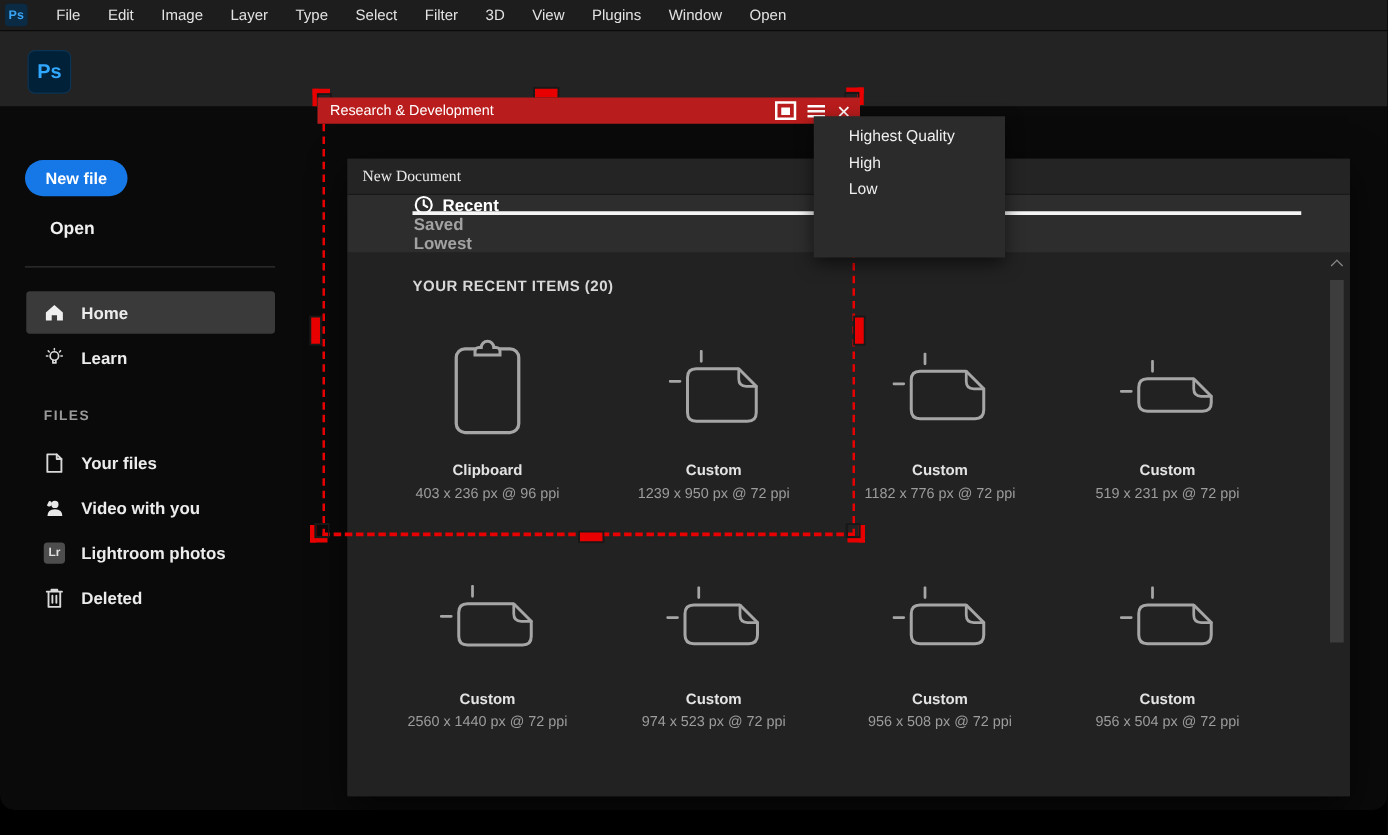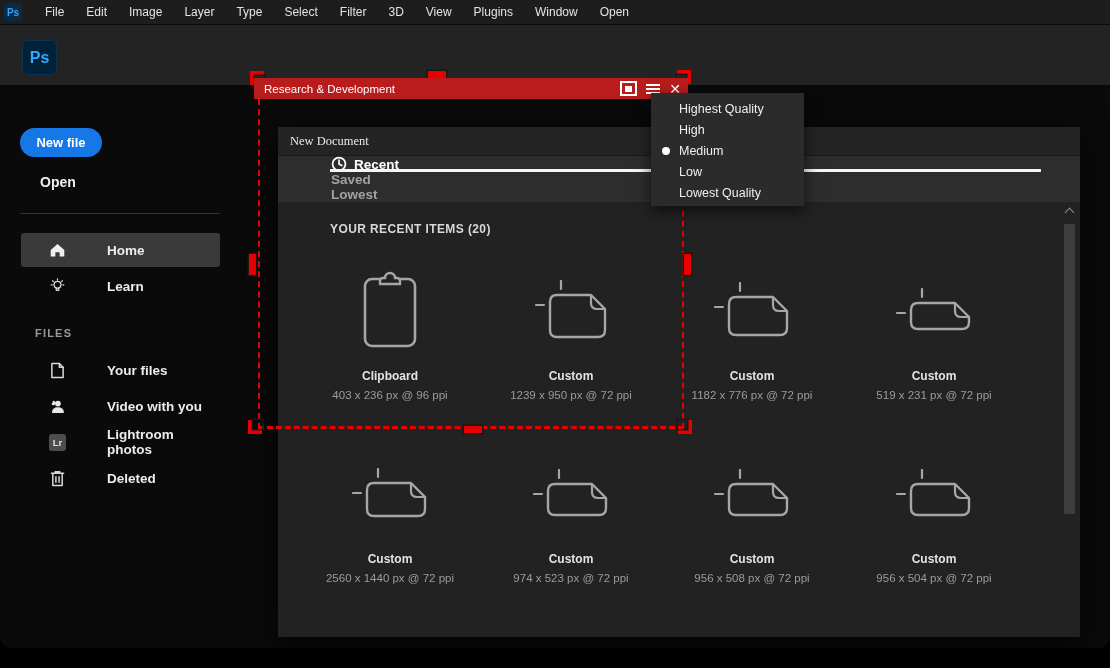--- a/index.html
+++ b/index.html
@@ -26,23 +26,23 @@
     display:flex; align-items:center; justify-content:center; }
 
   
   .btn-newfile { position:absolute; left:20px; top:128px; width:82px; height:29px;
     border:none; border-radius:15px; background:#1677e6; color:#fff; font-size:13px;
     font-weight:bold; font-family:inherit; cursor:pointer; }
   .open-label { position:absolute; left:40px; top:174px; color:#f0f0f0;
     font-size:14px; font-weight:bold; }
   .sb-divider { position:absolute; left:20px; top:213px; width:200px; height:1px; background:#333; }
   .sb-row { position:absolute; left:21px; width:199px; height:34px; border-radius:3px;
-    display:flex; align-items:center; cursor:pointer;gap:28px; }
+    display:flex; align-items:center; cursor:pointer; }
   .sb-row.active { background:#3a3a3a; }
-  .sb-row .sb-ico { width:17px; margin-left:28px; display:flex; justify-content:center; }
+  .sb-row .sb-ico { width:17px; margin-left:14px; display:flex; justify-content:center; }
   .sb-row .sb-label { margin-left:13px; color:#ececec; font-size:13.5px; font-weight:bold; }
   .sb-section { position:absolute; left:35px; top:327px; color:#9a9a9a; font-size:11px;
     letter-spacing:1.2px; font-weight:bold; }
   .lr-badge { width:17px; height:17px; background:#4d4d4d; border-radius:3px;
     color:#e0e0e0; font-size:9.5px; font-weight:bold; display:flex;
     align-items:center; justify-content:center; }
 
   
   #dialog { position:absolute; left:278px; top:127px; width:802px; height:510px;
     background:#222; box-shadow:0 10px 30px rgba(0,0,0,.65); }
@@ -345,24 +345,17 @@
   </div>
 
   <div id="quality-menu">
       <div class="q-item">
         <span>Highest Quality</span>
       </div>
       <div class="q-item">
         <span>High</span>
       </div>
       <div class="q-item">
-        <span class="q-bullet"></span>
-        <span>Medium</span>
-      </div>
-      <div class="q-item">
         <span>Low</span>
       </div>
-      <div class="q-item">
-        <span>Lowest Quality</span>
-      </div>
     </div>
 
 </div>
 
 </body></html>

